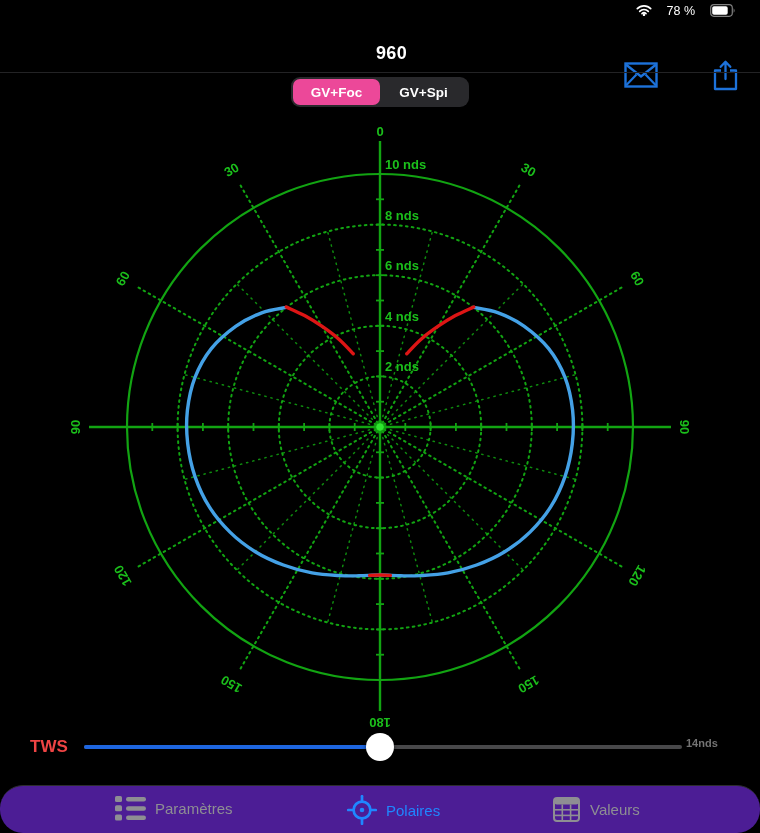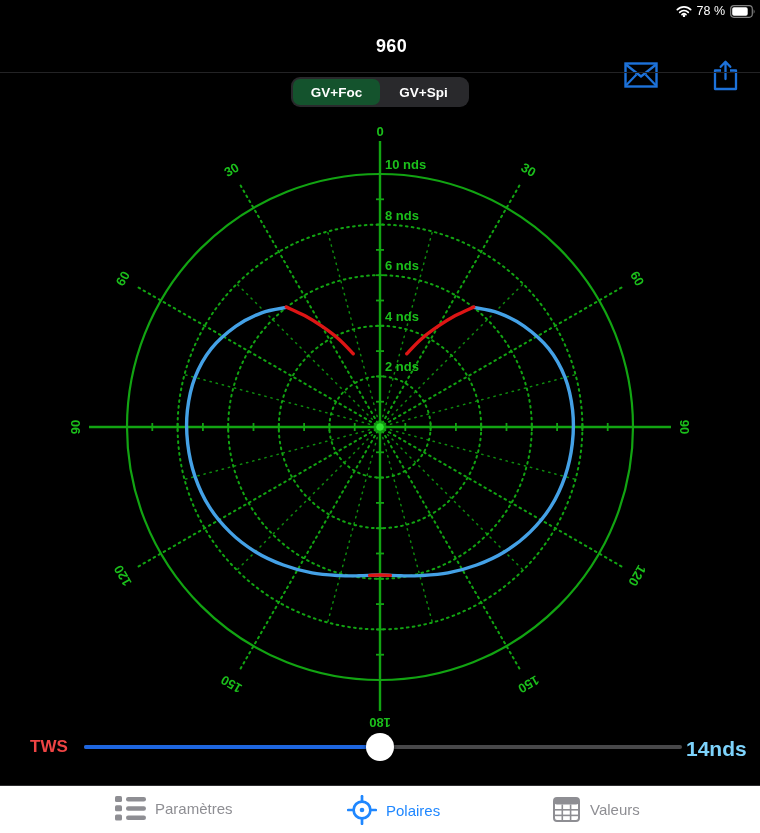--- a/index.html
+++ b/index.html
@@ -1,53 +1,53 @@
 <!DOCTYPE html>
 <html><head>
 <meta charset="utf-8">
 <style>
   html,body{margin:0;padding:0;background:#000;}
   .screen{position:relative;width:760px;height:833px;background:#000;overflow:hidden;
           font-family:"Liberation Sans", sans-serif;-webkit-font-smoothing:antialiased;}
 
   
   .status-bar{position:absolute;top:0;left:0;right:0;height:24px;}
-  .status-cluster{position:absolute;top:4px;right:4px;display:flex;align-items:center;gap:5px;}
+  .status-cluster{position:absolute;top:4px;right:24px;display:flex;align-items:flex-start;gap:15px;}
   .status-cluster .pct{color:#fff;font-size:12.5px;font-weight:500;}
 
   
   .nav-bar{position:absolute;top:24px;left:0;right:0;height:48px;}
-  .nav-title{position:absolute;left:0;right:0;top:12px;text-align:center;color:#fff;
+  .nav-title{position:absolute;left:0;right:0;top:19px;text-align:center;color:#fff;
              font-size:18px;font-weight:700;letter-spacing:.3px;margin-left:23px;}
   .nav-icon{position:absolute;top:38px;cursor:pointer;}
   .nav-icon.mail{left:624px;}
   .nav-icon.share{left:712px;top:36px;}
   .hairline-top{position:absolute;top:72px;left:0;right:0;height:1px;background:#232325;}
 
   
   .seg-wrap{position:absolute;top:77px;left:0;right:0;display:flex;justify-content:center;}
   .seg{display:flex;background:#29292c;border-radius:9px;padding:2px;height:30px;box-sizing:border-box;}
   .seg-opt{min-width:67px;padding:0 10px;border-radius:7px;color:#fff;font-size:13.5px;font-weight:700;
            display:flex;align-items:center;justify-content:center;cursor:pointer;}
-  .seg-opt.selected{background:#14532d;}
+  .seg-opt.selected{background:#ec4899;}
 
   
   #chart-svg{position:absolute;top:0;left:0;}
 
   
   .slider-row{position:absolute;top:726px;left:0;right:0;height:42px;display:flex;align-items:center;}
   .slider-label{position:absolute;left:30px;top:11px;color:#ef4444;font-size:17px;font-weight:700;}
-  .slider-value{position:absolute;left:686px;top:11px;color:#7dd3fc;font-size:21px;font-weight:700;}
+  .slider-value{position:absolute;left:686px;top:11px;color:#737373;font-size:11px;font-weight:700;}
   .track{position:absolute;left:84px;top:19px;width:598px;height:4px;background:#48484a;border-radius:2px;}
   .track-fill{position:absolute;left:0;top:0;height:4px;border-radius:2px;}
   .thumb{position:absolute;top:50%;width:28px;height:28px;border-radius:50%;background:#fff;
          transform:translate(-50%,-50%);box-shadow:0 1px 4px rgba(0,0,0,.6);cursor:grab;}
 
   
-  .tab-bar{position:absolute;left:0;right:0;bottom:0;height:47px;background:#ffffff;border-top:1px solid #2d2d2f;}
+  .tab-bar{position:absolute;left:0;right:0;bottom:0;height:47px;background:#4c1d95;border-top:1px solid #2d2d2f;border-radius:23px;}
   .tab-item{position:absolute;top:9px;display:flex;align-items:center;gap:9px;cursor:pointer;}
   .tab-item .tab-label{font-size:15px;color:#8e8e93;}
   .tab-item.active .tab-label{color:#1f87ff;}
   .tab-param{left:115px;}
   .tab-polaires{left:347px;}
   .tab-valeurs{left:552px;}
 </style>
 </head>
 <body>
 

